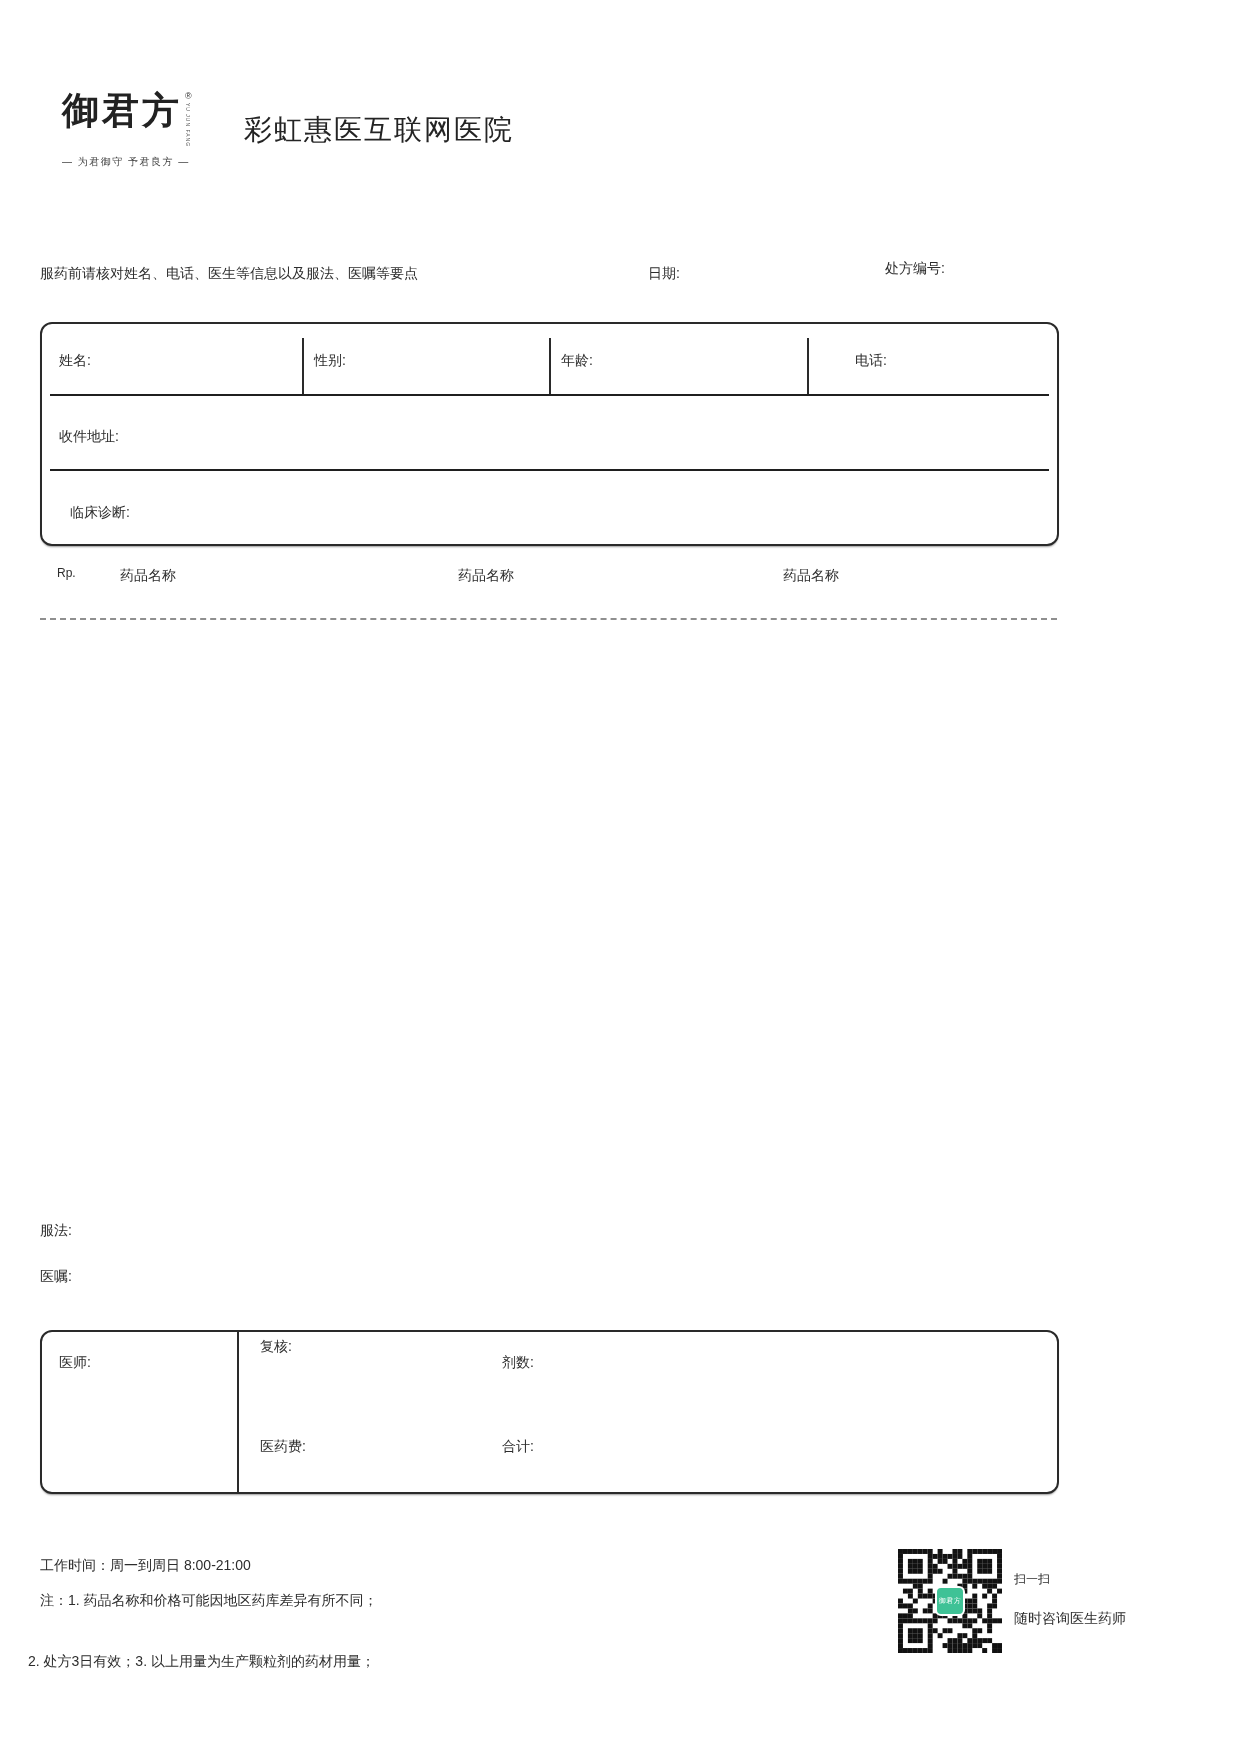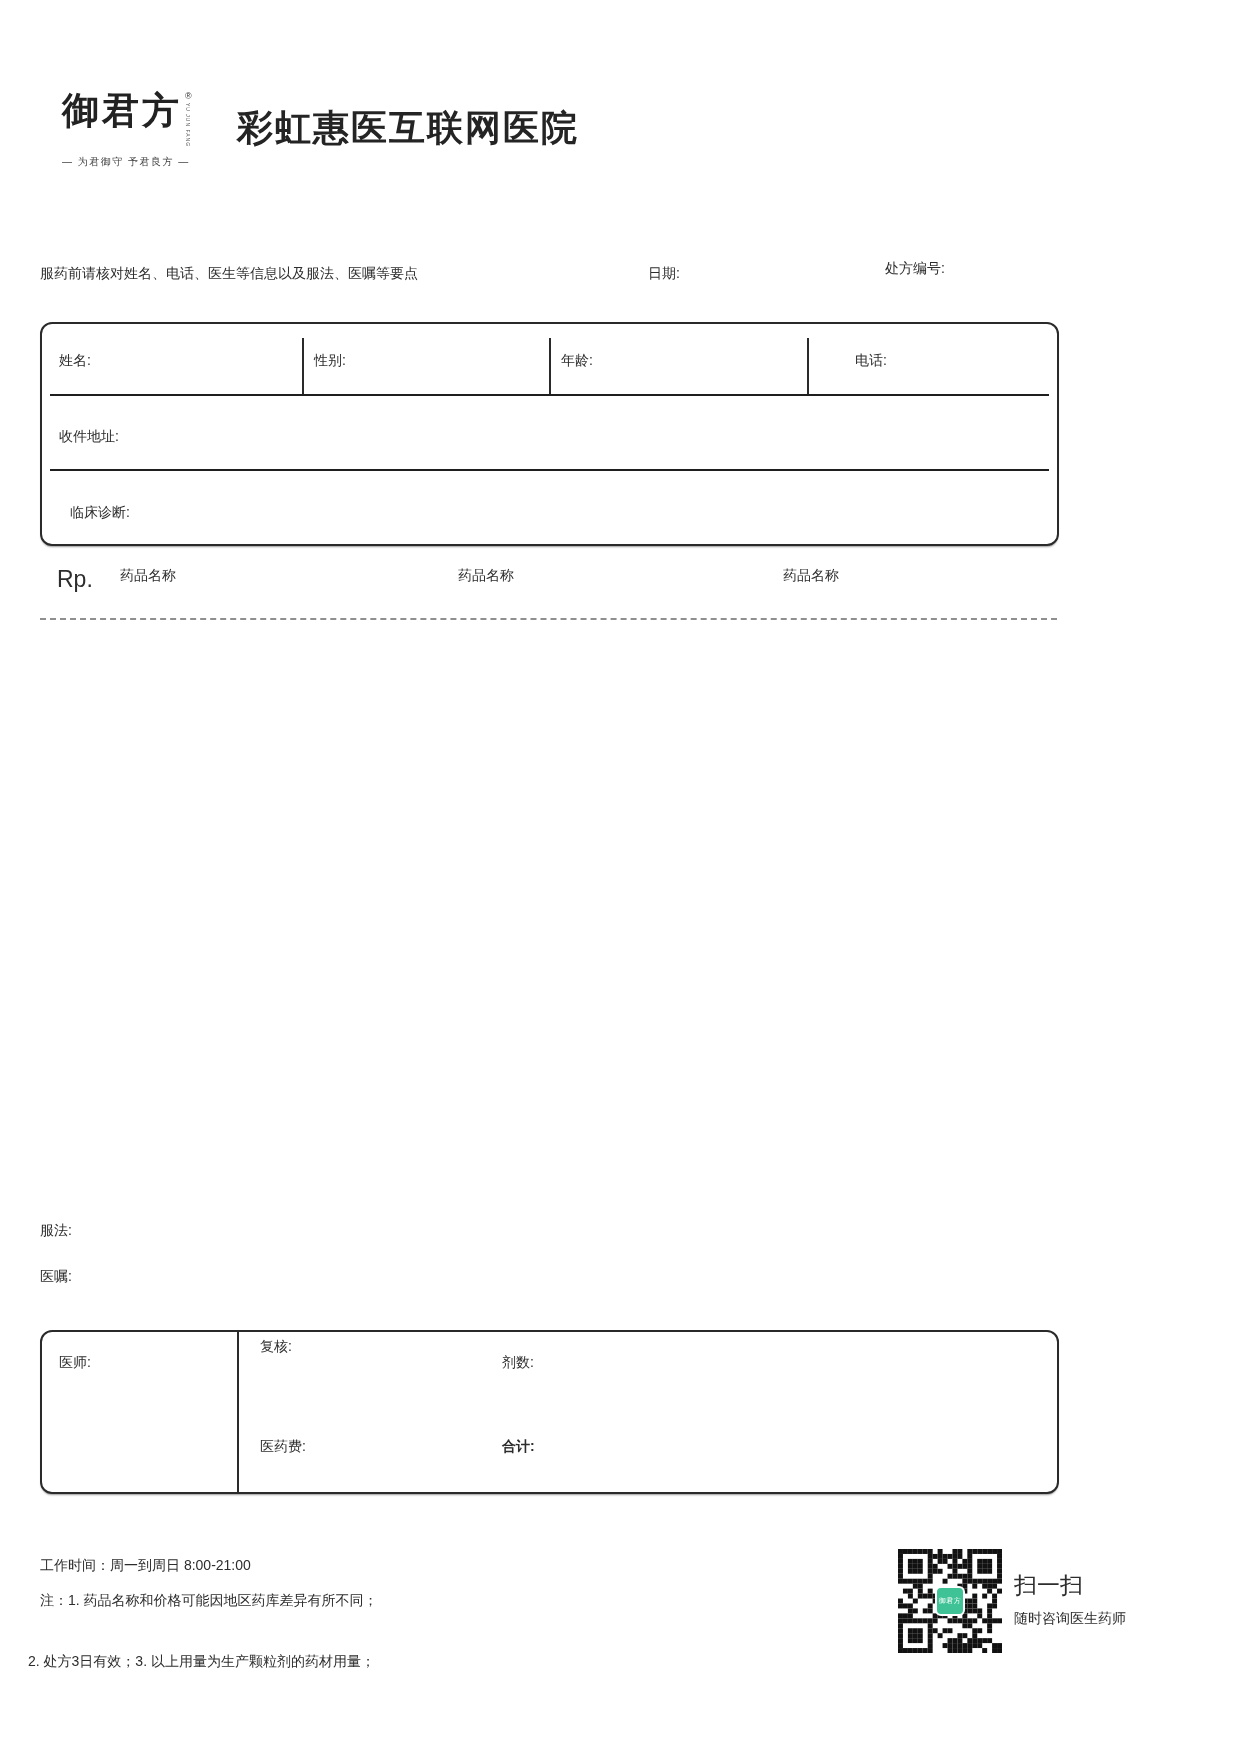--- a/index.html
+++ b/index.html
@@ -13,26 +13,26 @@
   .logo-row{display:flex;align-items:flex-start;}
   .logo-text{
     font-family:"DejaVu Serif","Liberation Serif",serif;
     font-weight:700;font-size:37px;line-height:1;letter-spacing:3px;color:#222;
   }
   .logo-side{display:inline-flex;flex-direction:column;align-items:center;margin-left:3px;}
   .reg{font-size:9px;line-height:1;color:#333;}
   .side-vert{writing-mode:vertical-rl;font-size:5px;letter-spacing:1px;color:#555;margin-top:2px;}
   .logo-tagline{font-size:10px;letter-spacing:1.5px;color:#3f3f3f;margin-top:8px;white-space:nowrap;}
   .hospital-title{
-    margin:0;font-size:36px;font-weight:700;letter-spacing:2px;color:#242424;white-space:nowrap;
+    margin:7px;font-size:28px;font-weight:400;letter-spacing:2px;color:#242424;white-space:nowrap;
   }
 
   
   .t18{font-size:14px;line-height:1.2;white-space:nowrap;}
-  .t19{font-size:23px;line-height:1.2;white-space:nowrap;}
+  .t19{font-size:12px;line-height:1.2;white-space:nowrap;}
 
   
   .box{
     border:2px solid #2a2a2a;border-radius:12px;background:#fff;
     box-shadow:0 2px 2px -1px rgba(0,0,0,.4);
   }
   .hline{position:absolute;left:8px;right:8px;height:2px;background:#1f1f1f;}
   .vline{position:absolute;width:1.5px;background:#2a2a2a;}
 
   
@@ -97,21 +97,21 @@
 
   <div class="abs t18" style="left:40px;top:1222px;">服法:</div>
   <div class="abs t18" style="left:40px;top:1268px;">医嘱:</div>
 
   <div class="abs box" style="left:40px;top:1330px;width:1015px;height:160px;">
     <div class="vline" style="left:195px;top:0;bottom:0;width:2px;"></div>
     <div class="abs t18" style="left:17px;top:22px;">医师:</div>
     <div class="abs t18" style="left:218px;top:6px;">复核:</div>
     <div class="abs t18" style="left:460px;top:22px;">剂数:</div>
     <div class="abs t18" style="left:218px;top:106px;">医药费:</div>
-    <div class="abs t18" style="left:460px;top:106px;font-weight:bold;">合计:</div>
+    <div class="abs t18" style="left:460px;top:106px;">合计:</div>
   </div>
 
   <div class="abs t18" style="left:40px;top:1557px;">工作时间：周一到周日 8:00-21:00</div>
   <div class="abs t18" style="left:40px;top:1592px;">注：1. 药品名称和价格可能因地区药库差异有所不同；</div>
   <div class="abs t18" style="left:28px;top:1628px;margin-top:25px;">2. 处方3日有效；3. 以上用量为生产颗粒剂的药材用量；</div>
 
   <div class="abs qr" style="left:898px;top:1549px;">
     <svg viewBox="0 0 105 105" width="104" height="104" fill="#111111">
         <rect x="0" y="0" width="5" height="5"></rect>
         <rect x="5" y="0" width="5" height="5"></rect>

